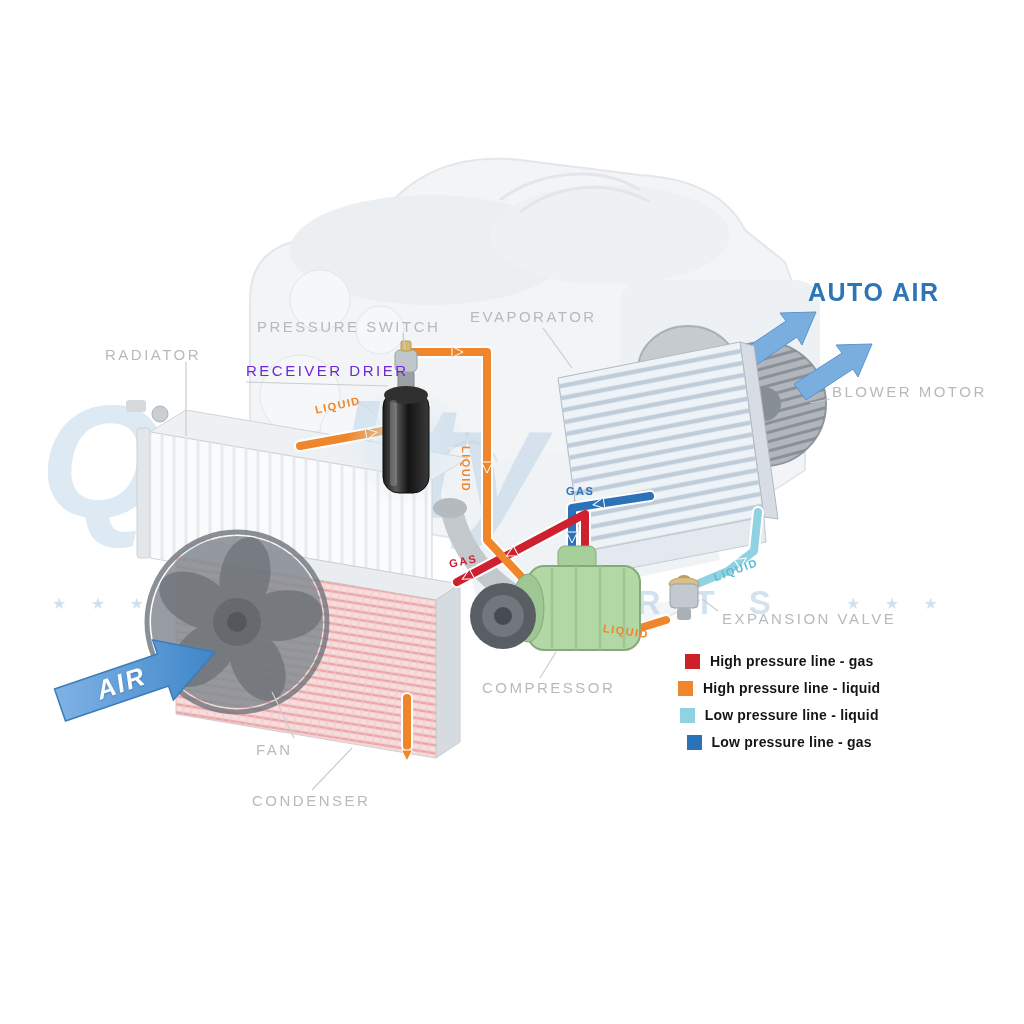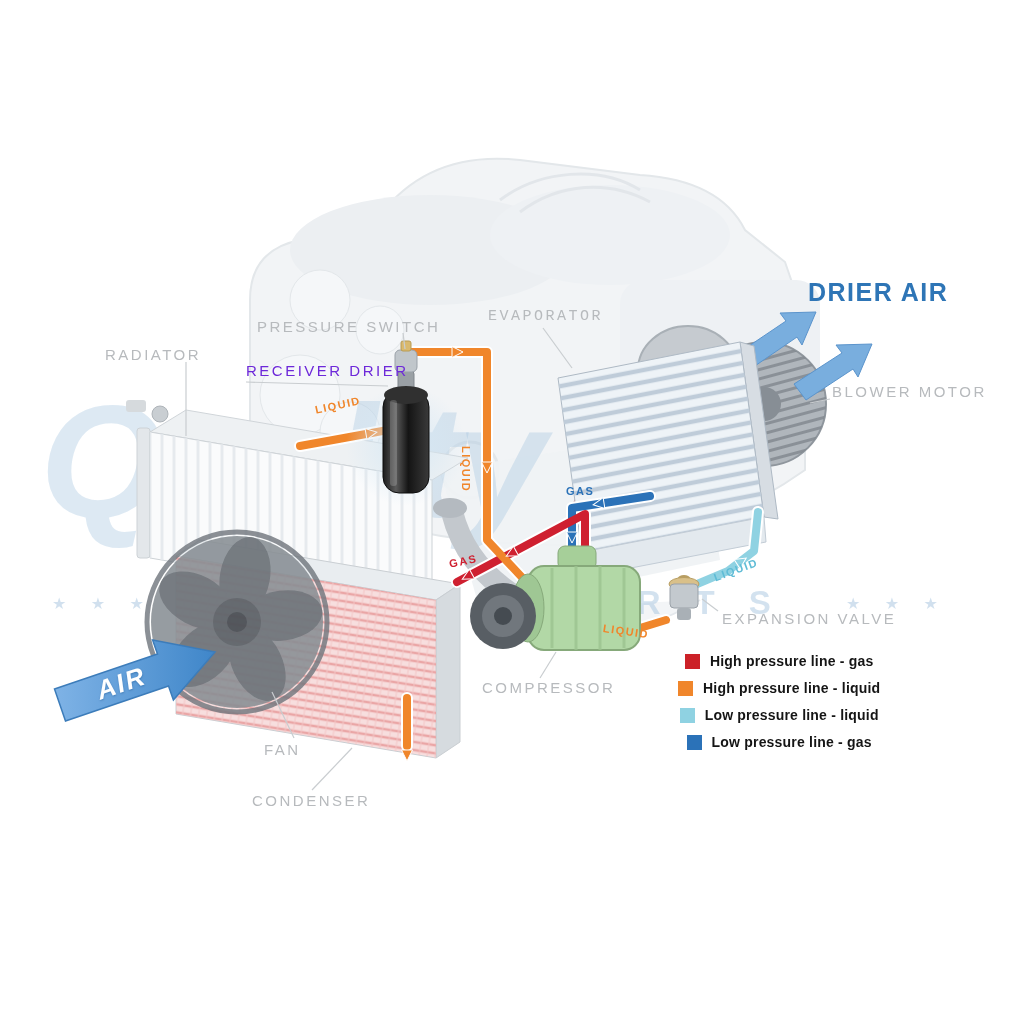--- a/index.html
+++ b/index.html
@@ -234,26 +234,26 @@
       <line class="leader" x1="540" y1="678" x2="556" y2="652"></line>
       <line class="leader" x1="294" y1="738" x2="272" y2="692"></line>
       <line class="leader" x1="312" y1="790" x2="352" y2="748"></line>
     </g>
   </svg>
 
   <div class="layer">
     <div class="lbl" style="left:105px;top:346px;">RADIATOR</div>
     <div class="lbl" style="left:257px;top:318px;">PRESSURE SWITCH</div>
     <div class="lbl dark" style="left:246px;top:362px;">RECEIVER DRIER</div>
-    <div class="lbl" style="left:488px;top:308px;font-family:Liberation Mono, monospace;">EVAPORATOR</div>
-    <div class="lbl coldair" style="left:808px;top:278px;">DRIER AIR</div>
+    <div class="lbl" style="left:470px;top:308px;">EVAPORATOR</div>
+    <div class="lbl coldair" style="left:808px;top:278px;">AUTO AIR</div>
     <div class="lbl" style="left:832px;top:383px;">BLOWER MOTOR</div>
     <div class="lbl" style="left:722px;top:604px;margin-top:6px;">EXPANSION VALVE</div>
     <div class="lbl" style="left:482px;top:679px;">COMPRESSOR</div>
-    <div class="lbl" style="left:264px;top:741px;">FAN</div>
+    <div class="lbl" style="left:256px;top:741px;">FAN</div>
     <div class="lbl" style="left:252px;top:792px;">CONDENSER</div>
     <div class="lbl air" style="left:96px;top:668px;">AIR</div>
 
     <div class="plbl pl-o" style="left:314px;top:404px;transform:rotate(-12deg);">LIQUID</div>
     <div class="plbl pl-o" style="left:472px;top:446px;transform:rotate(90deg);">LIQUID</div>
     <div class="plbl pl-db" style="left:566px;top:485px;">GAS</div>
     <div class="plbl pl-r" style="left:448px;top:558px;transform:rotate(-12deg);">GAS</div>
     <div class="plbl pl-lb" style="left:712px;top:572px;transform:rotate(-20deg);">LIQUID</div>
     <div class="plbl pl-o" style="left:604px;top:622px;transform:rotate(8deg);">LIQUID</div>
   </div>

